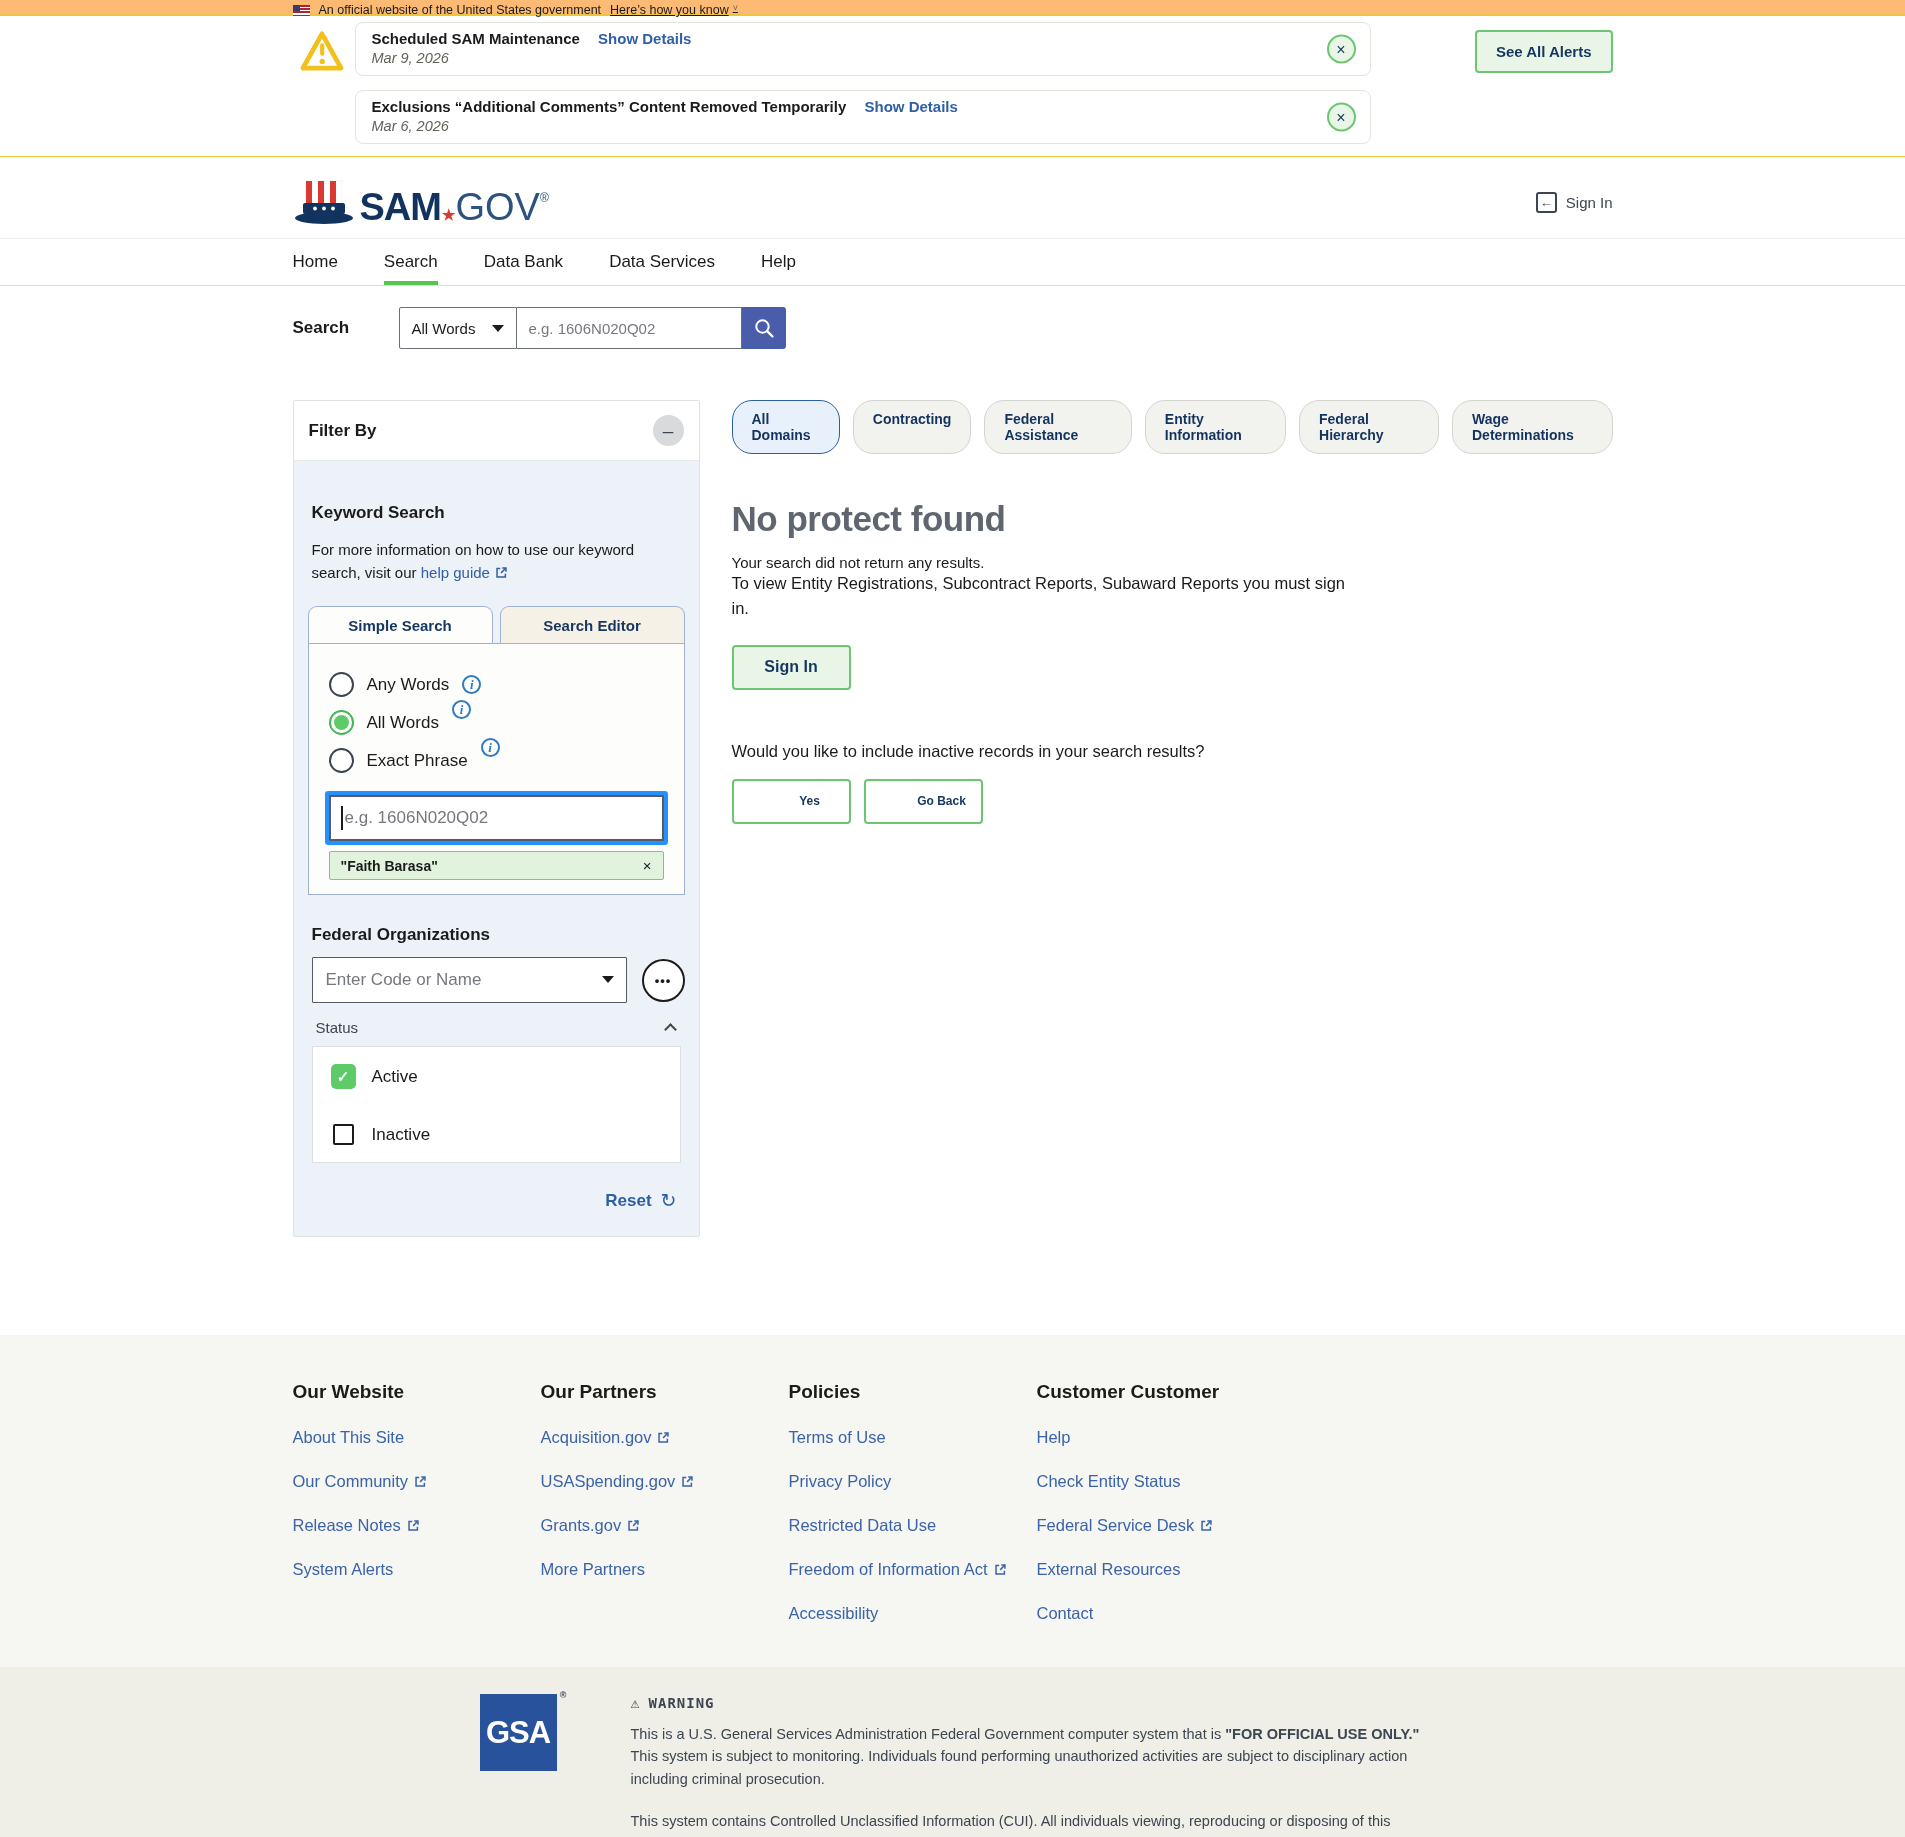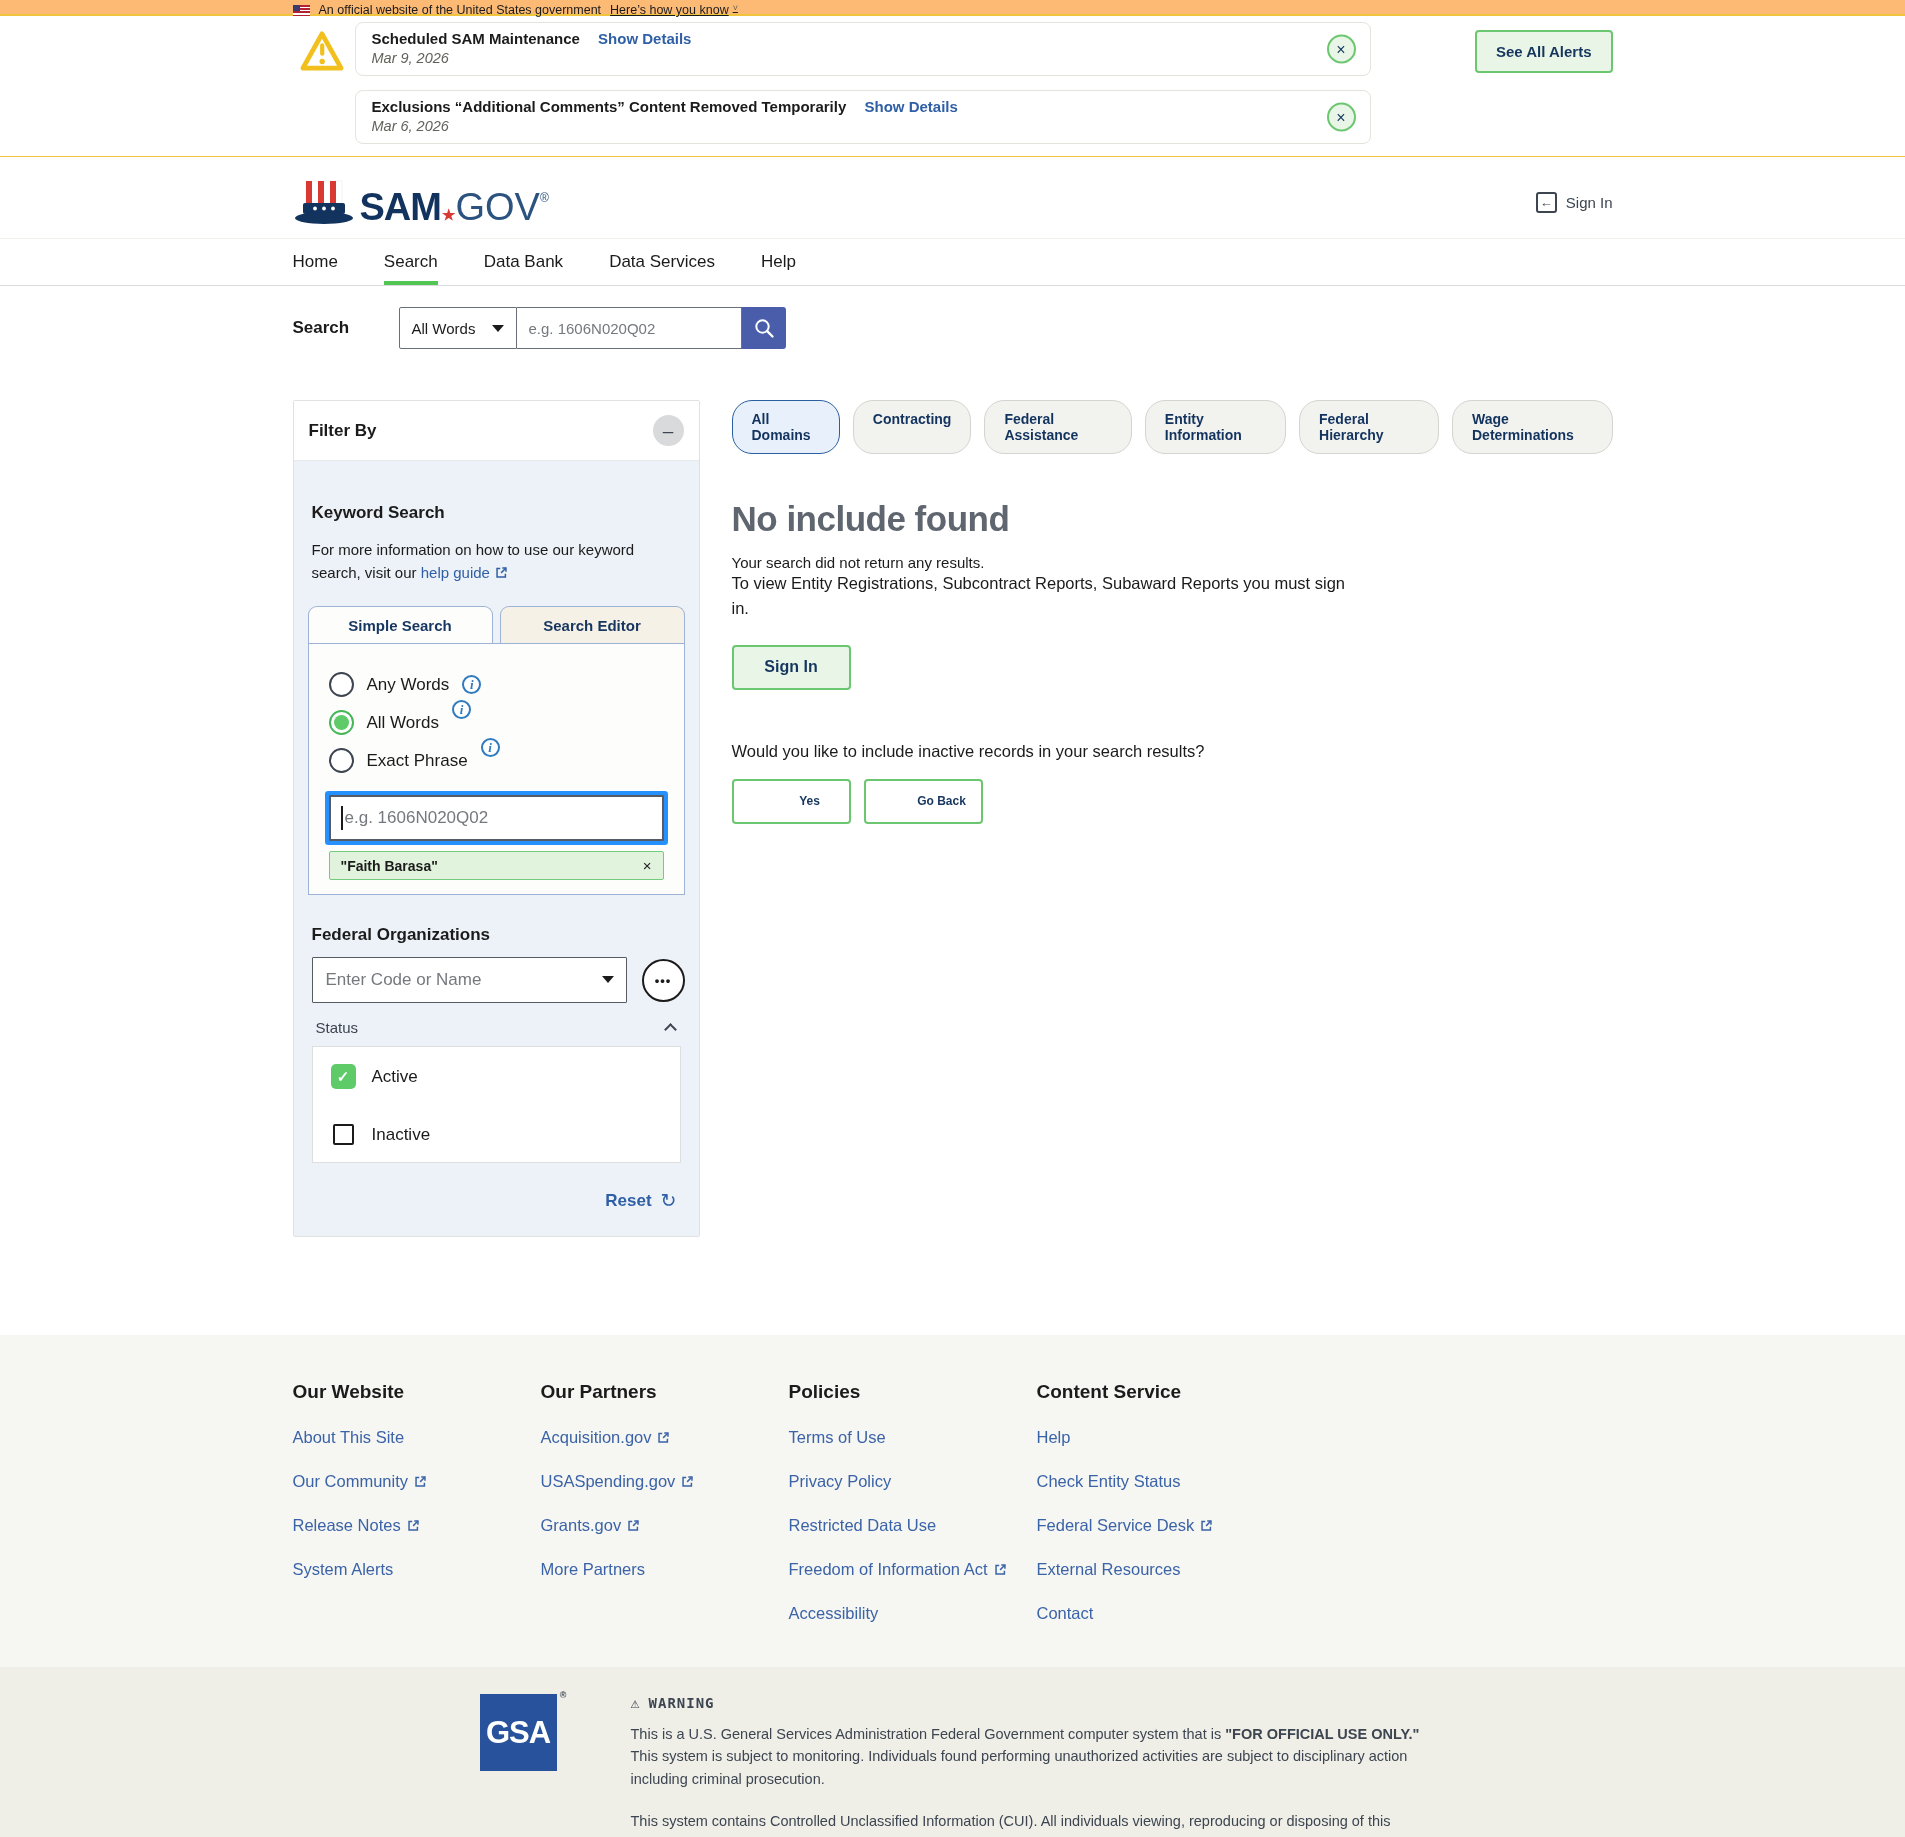--- a/index.html
+++ b/index.html
@@ -335,21 +335,21 @@
     <section class="results">
       <div class="domain-pills">
         <div class="pill active">All Domains</div>
         <div class="pill">Contracting</div>
         <div class="pill">Federal Assistance</div>
         <div class="pill">Entity Information</div>
         <div class="pill">Federal Hierarchy</div>
         <div class="pill">Wage Determinations</div>
       </div>
 
-      <h1 class="nm-title">No include found</h1>
+      <h1 class="nm-title">No protect found</h1>
       <div class="nm-sub">Your search did not return any results.</div>
       <div class="nm-note">To view Entity Registrations, Subcontract Reports, Subaward Reports you must sign in.</div>
 
       <button class="btn-green signin-btn">Sign In</button>
 
       <div class="nm-question">Would you like to include inactive records in your search results?</div>
       <div class="yn-row">
         <button class="btn-white">Yes</button>
         <button class="btn-white">Go Back</button>
       </div>
@@ -437,21 +437,21 @@
               <path fill="none" stroke="#3b63a8" stroke-width="1.6" d="M7.8 2.2h4V6.2"></path>
               <path fill="none" stroke="#3b63a8" stroke-width="1.6" d="M11.5 2.5 6.6 7.4"></path>
             </svg>
           </a>
         <a class="f-link">
             <span>Accessibility</span>
           </a>
       </div>
 
       <div class="f-col">
-        <h4 class="f-heading">Content Service</h4>
+        <h4 class="f-heading">Customer Customer</h4>
         <a class="f-link">
             <span>Help</span>
           </a>
         <a class="f-link">
             <span>Check Entity Status</span>
           </a>
         <a class="f-link">
             <span>Federal Service Desk</span>
             <svg class="ext-icon" width="13" height="13" viewBox="0 0 14 14">
               <path fill="none" stroke="#3b63a8" stroke-width="1.6" d="M5.6 2.8H2.2v9h9V8.4"></path>

